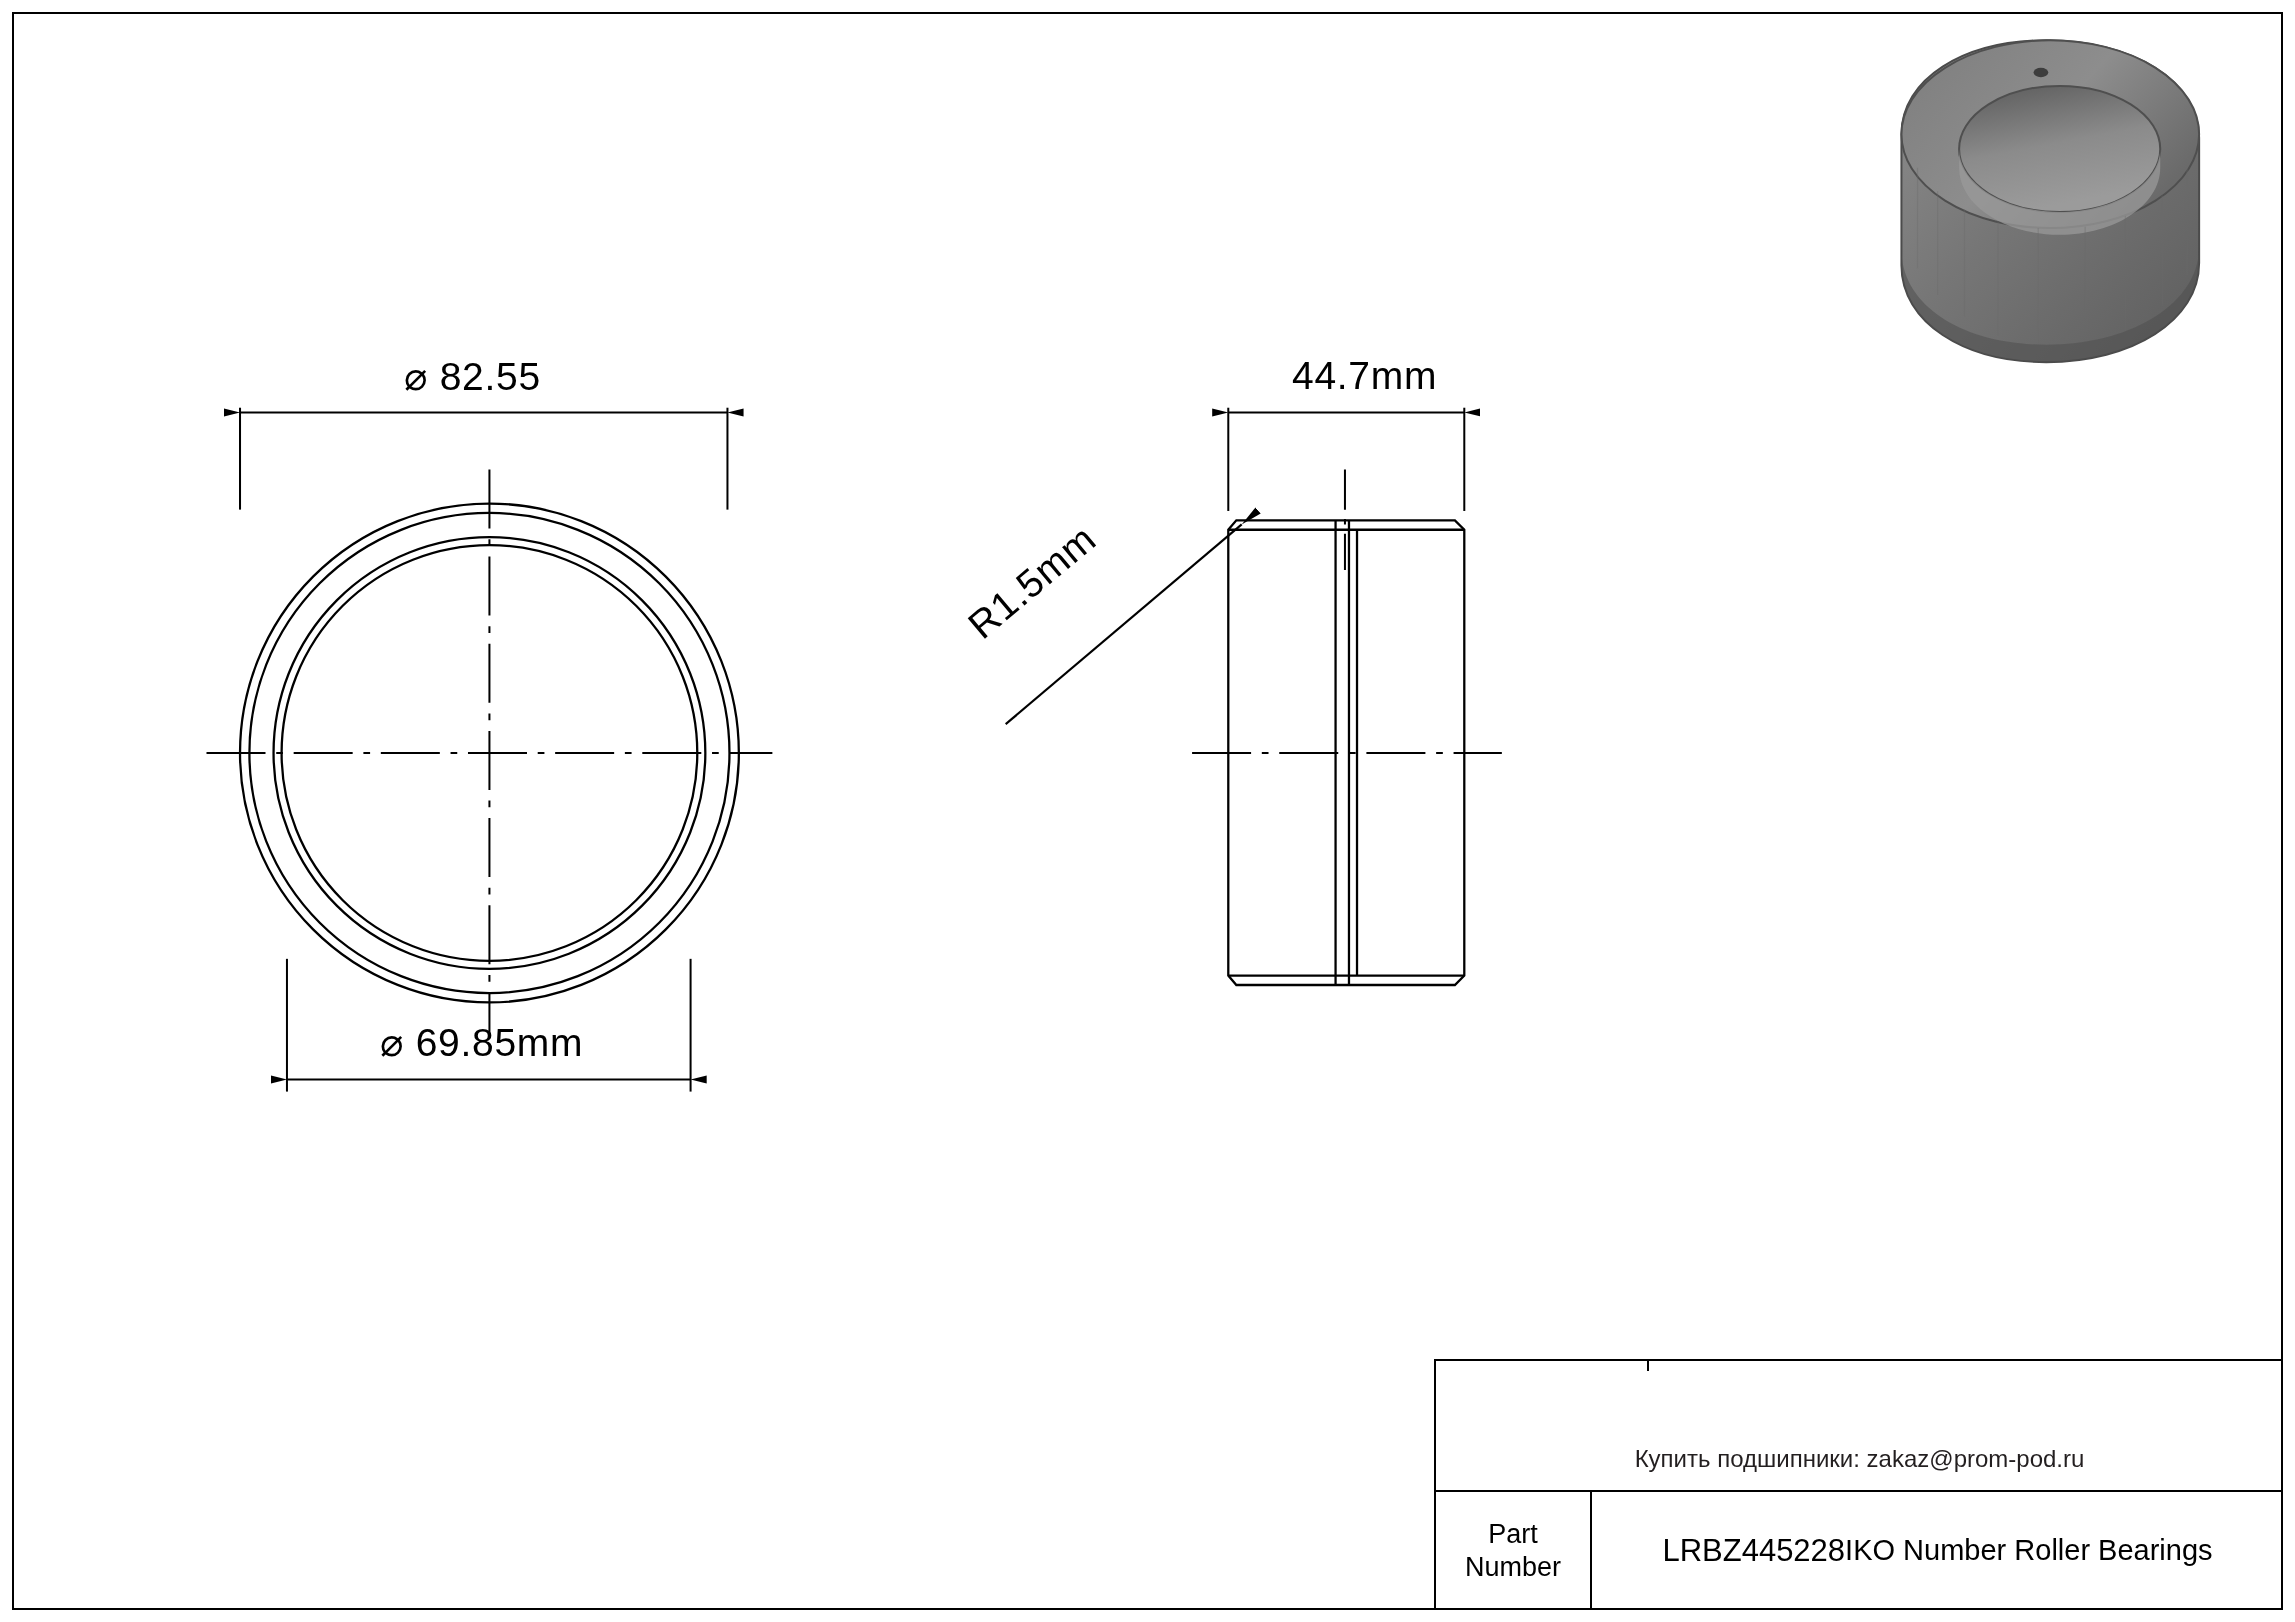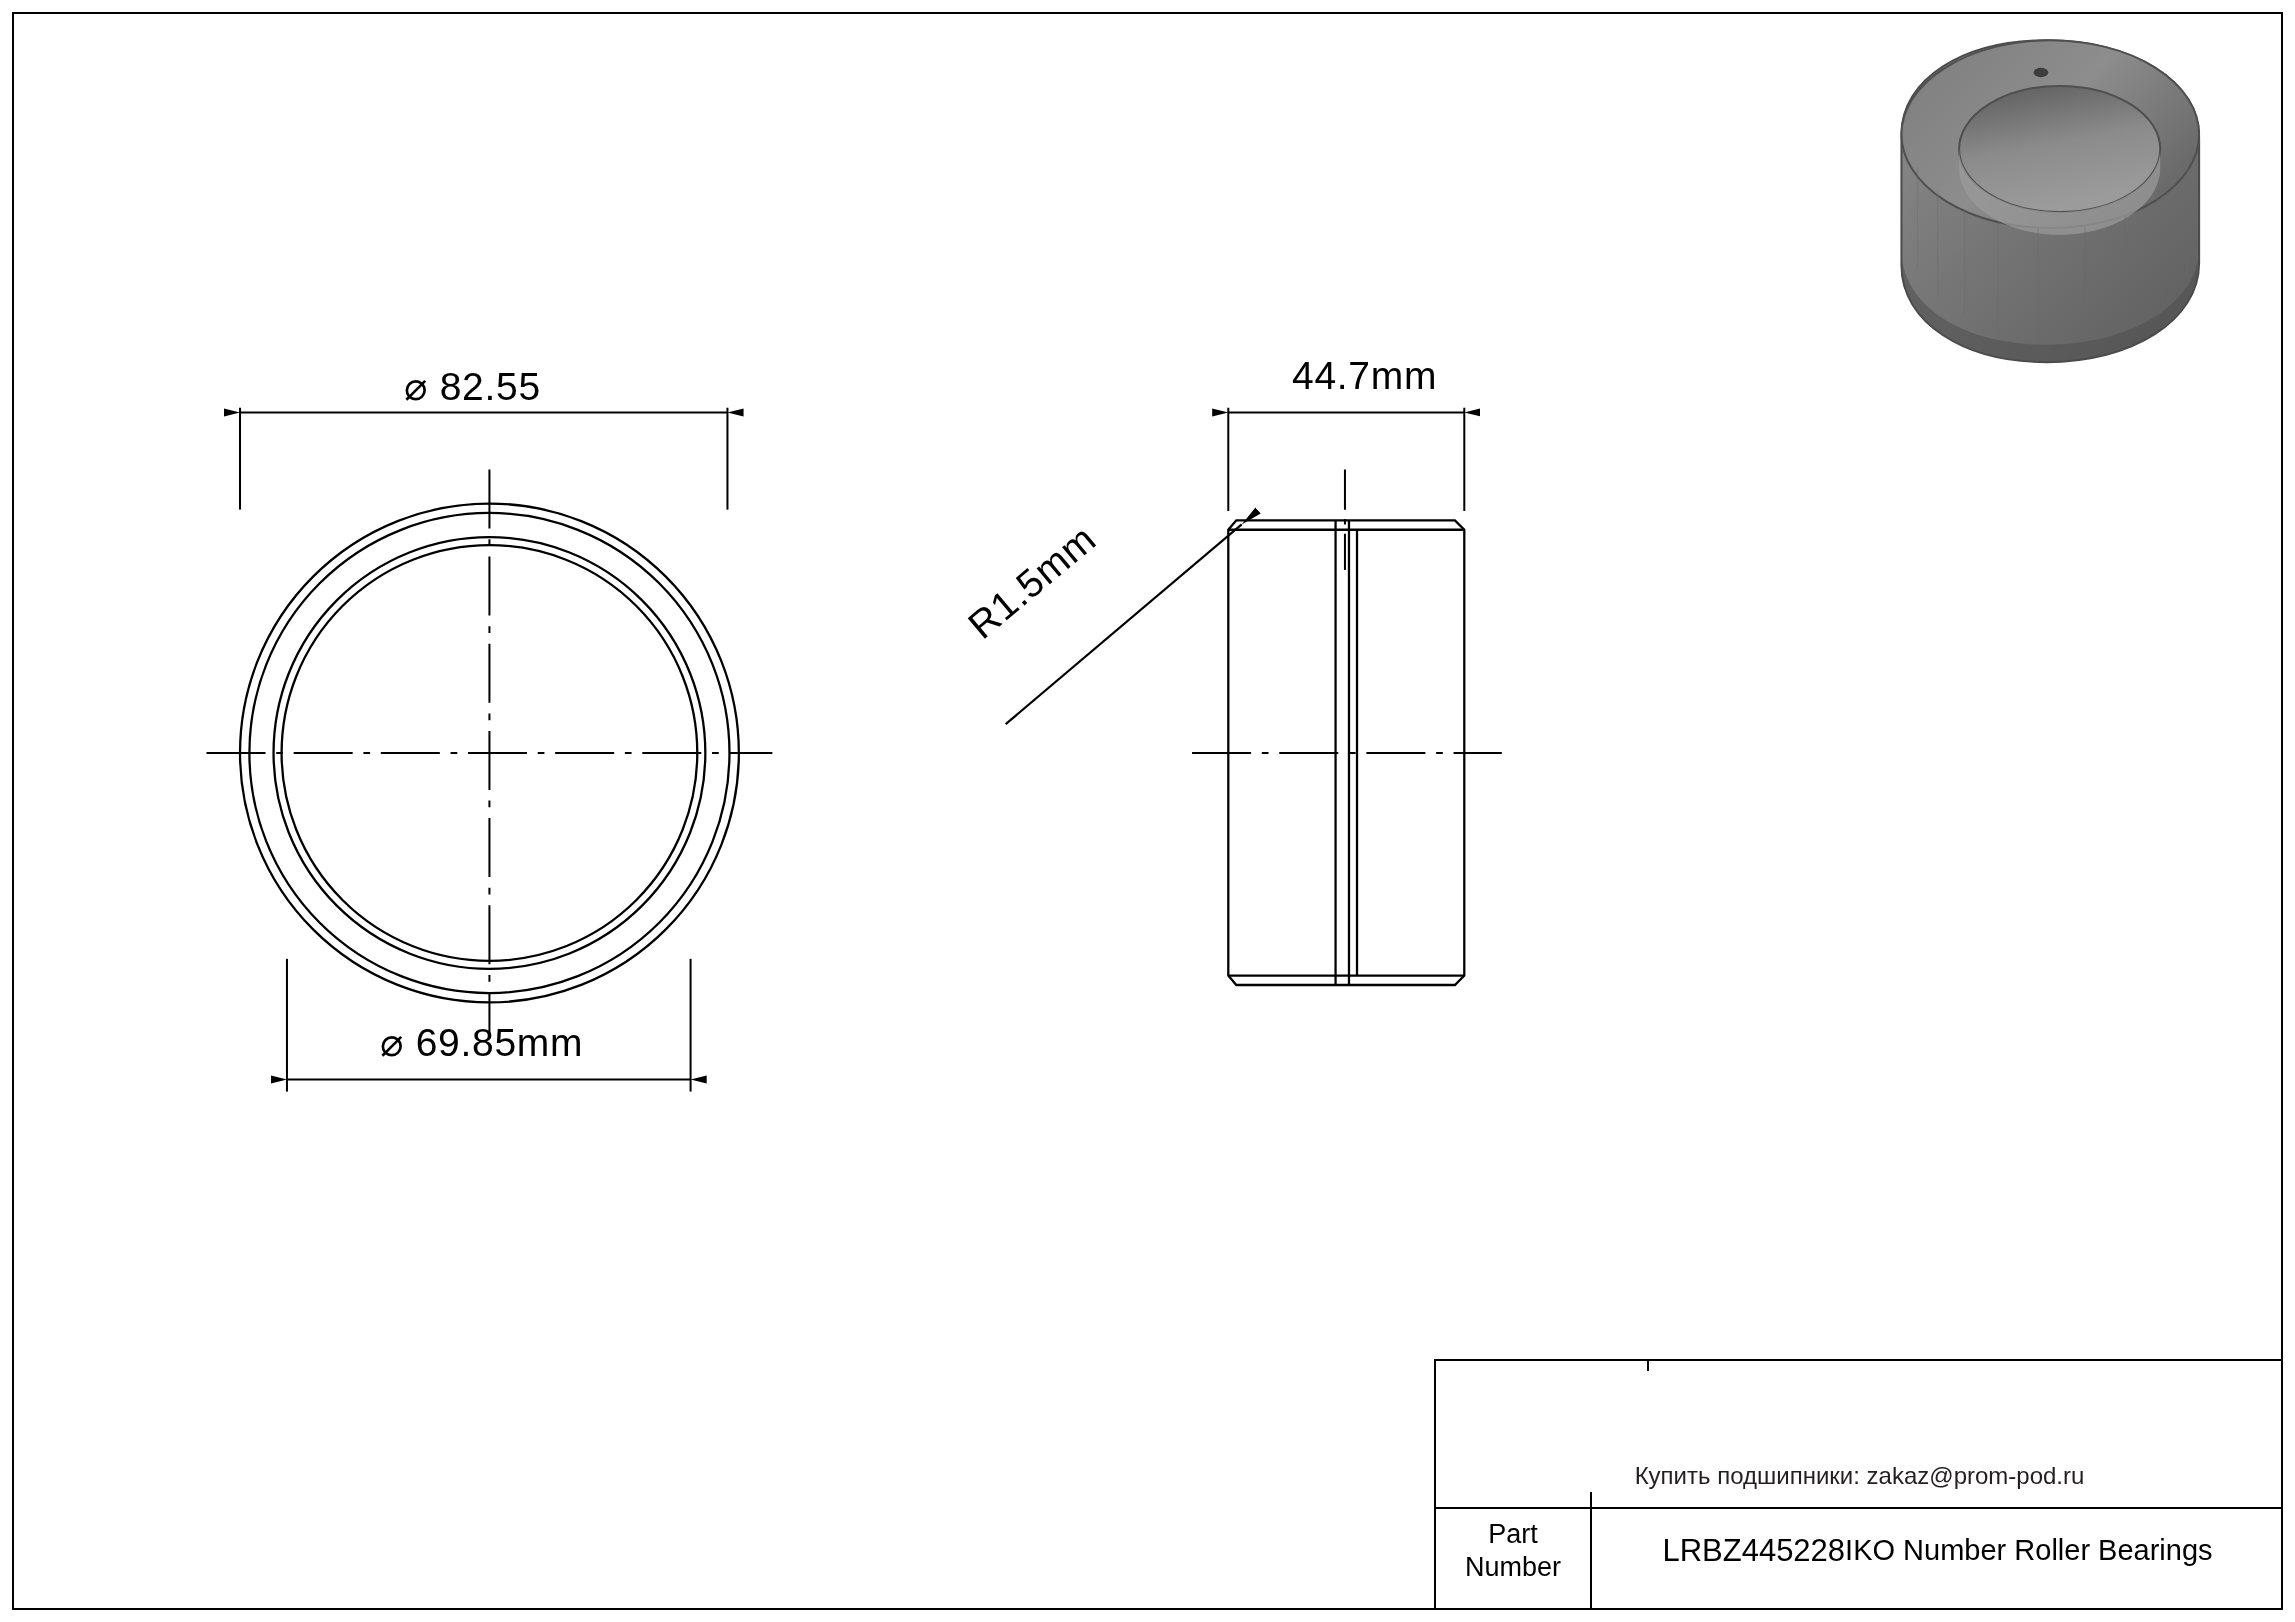--- a/index.html
+++ b/index.html
@@ -52,21 +52,21 @@
     height: 251px;
     box-sizing: border-box;
     border-left: 2px solid #000000;
     border-top: 2px solid #000000;
   }
   #title-block .tb-top {
     position: absolute;
     left: 0;
     top: 0;
     width: 100%;
-    height: 148px;
+    height: 131px;
     box-sizing: border-box;
     border-bottom: 2px solid #000000;
     display: flex;
     align-items: flex-end;
     justify-content: center;
   }
   #title-block .tb-contact {
     font-size: 24px;
     color: #231f20;
     padding-bottom: 17.4px;
@@ -225,21 +225,21 @@
       <line x1="3170" y1="322" x2="3170" y2="492"></line>
       <line x1="3225" y1="292" x2="3225" y2="456"></line>
       <line x1="3262" y1="252" x2="3262" y2="410"></line>
     </g>
 
     <path d="M2836,396 C2836,480 2928,540 3052,540 C3180,540 3280,478 3280,392
              L3280,368 C3280,452 3180,514 3052,514 C2928,514 2836,456 2836,372 Z" fill="#4e4e4e" opacity="0.55"></path>
   </g>
 </svg>
 
-<div class="dim-text" style="left:404px; top:364px;">⌀ 82.55</div>
+<div class="dim-text" style="left:404px; top:354px;">⌀ 82.55</div>
 
 <div class="dim-text" style="left:380px; top:1004px;margin-top:16px;">⌀ 69.85mm</div>
 
 <div class="dim-text" style="left:1248px; top:354px;margin-left:44px;">44.7mm</div>
 
 <div class="dim-text" style="left:960px; top:614px; transform: rotate(-40deg); transform-origin: left top;">R1.5mm</div>
 
 <div id="title-block">
 
   <div class="tb-tick" style="left:211px; top:-0.7px; height:10.7px;"></div>

